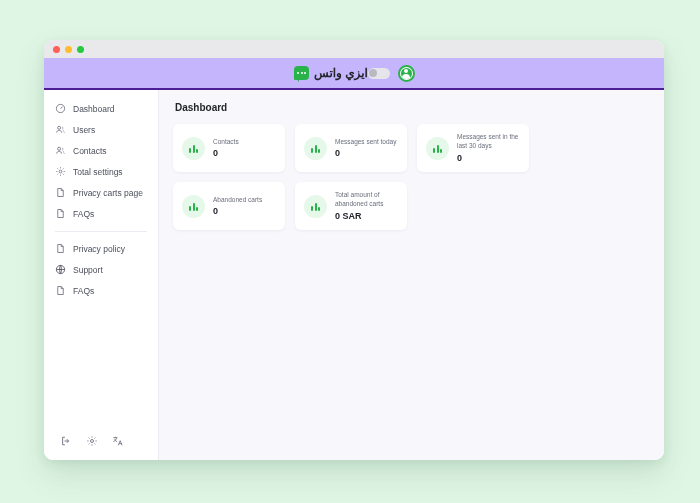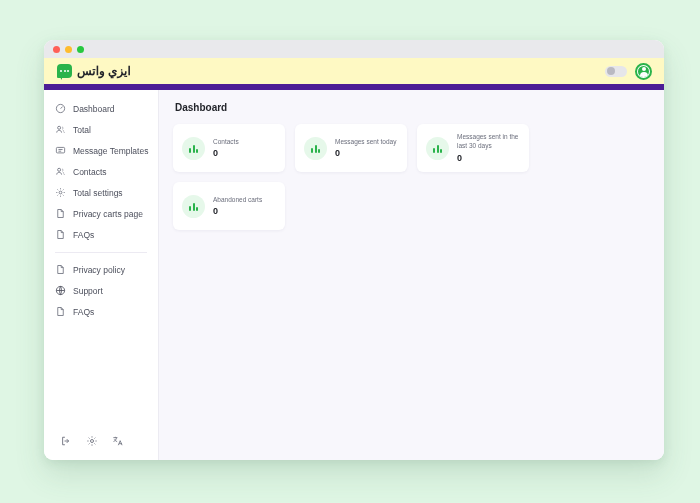--- a/index.html
+++ b/index.html
@@ -46,25 +46,25 @@
     border-radius: 50%;
     margin-right: 5px;
   }
   .dot.red    { background: #ff5f57; }
   .dot.yellow { background: #febc2e; }
   .dot.green  { background: #28c840; }
 
   
   .appbar {
     height: 32px;
-    background: #fef9c3;
-    border-bottom: 6px solid #4c1d95;
-    display: flex;
-    align-items: center;
-    justify-content: space-between;
+    background: #c4b5fd;
+    border-bottom: 2px solid #4c1d95;
+    display: flex;
+    align-items: center;
+    justify-content: center;
     padding: 0 12px 0 13px;
     flex: 0 0 auto;
   }
   .brand {
     display: flex;
     align-items: center;
     gap: 5px;
     direction: rtl;
   }
   .brand-text {
@@ -313,33 +313,24 @@
 
         <div class="nav-item">
           <span class="nav-icon">
             <svg width="11" height="11" viewBox="0 0 16 16" fill="none" stroke="#6b6e7c" stroke-width="1.2">
               <circle cx="6" cy="5.5" r="2.2"></circle>
                 <path d="M2.5 12.5c0-2 1.6-3.3 3.5-3.3s3.5 1.3 3.5 3.3"></path>
               <path d="M10.5 4.2a2 2 0 0 1 0 3.6" stroke-dasharray="1.5 1.2"></path>
               <path d="M11.5 9.5c1.3.4 2 1.6 2 3" stroke-dasharray="1.5 1.2"></path>
             </svg>
           </span>
-          <span class="label">Total</span>
-        </div>
-
-
-        <div class="nav-item">
-          <span class="nav-icon">
-            <svg width="11" height="11" viewBox="0 0 16 16" fill="none" stroke="#6b6e7c" stroke-width="1.2">
-              <rect x="2" y="3.5" width="12" height="8" rx="1.5"></rect>
-                <path d="M5 6.5h6M5 9h4"></path>
-            </svg>
-          </span>
-          <span class="label">Message Templates</span>
-        </div>
+          <span class="label">Users</span>
+        </div>
+
+
 
         <div class="nav-item">
           <span class="nav-icon">
             <svg width="11" height="11" viewBox="0 0 16 16" fill="none" stroke="#6b6e7c" stroke-width="1.2">
               <circle cx="6" cy="5.5" r="2.2"></circle>
                 <path d="M2.5 12.5c0-2 1.6-3.3 3.5-3.3s3.5 1.3 3.5 3.3"></path>
               <path d="M10.5 4.2a2 2 0 0 1 0 3.6" stroke-dasharray="1.5 1.2"></path>
               <path d="M11.5 9.5c1.3.4 2 1.6 2 3" stroke-dasharray="1.5 1.2"></path>
             </svg>
           </span>
@@ -478,18 +469,29 @@
             <i class="bar b1"></i>
               <i class="bar b2"></i>
               <i class="bar b3"></i>
           </span>
           <div class="card-body">
             <div class="card-label">Abandoned carts</div>
             <div class="card-value">0</div>
           </div>
         </div>
 
+        <div class="card">
+          <span class="card-icon">
+            <i class="bar b1"></i>
+              <i class="bar b2"></i>
+              <i class="bar b3"></i>
+          </span>
+          <div class="card-body">
+            <div class="card-label">Total amount of abandoned carts</div>
+            <div class="card-value">0 SAR</div>
+          </div>
+        </div>
 
       </div>
     </div>
 
   </div>
 </div>
 
 </body></html>

